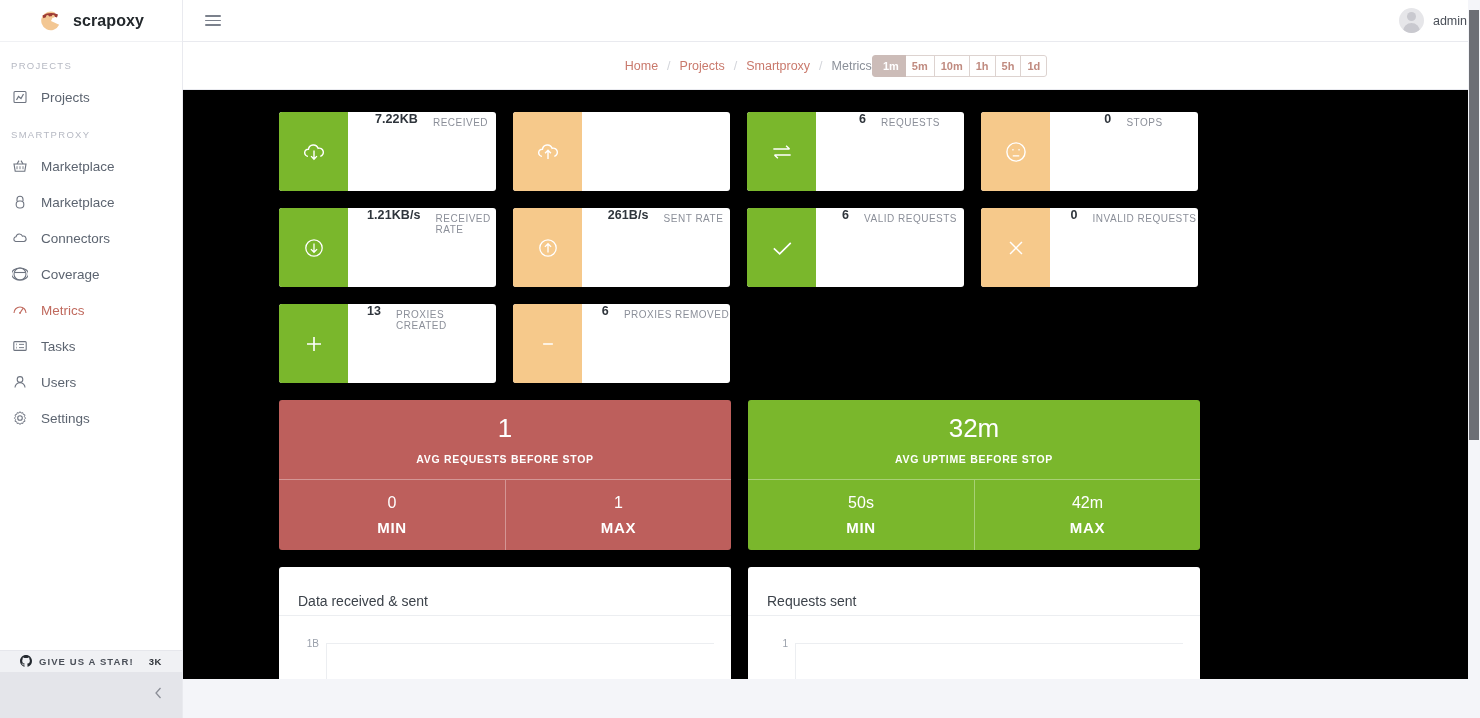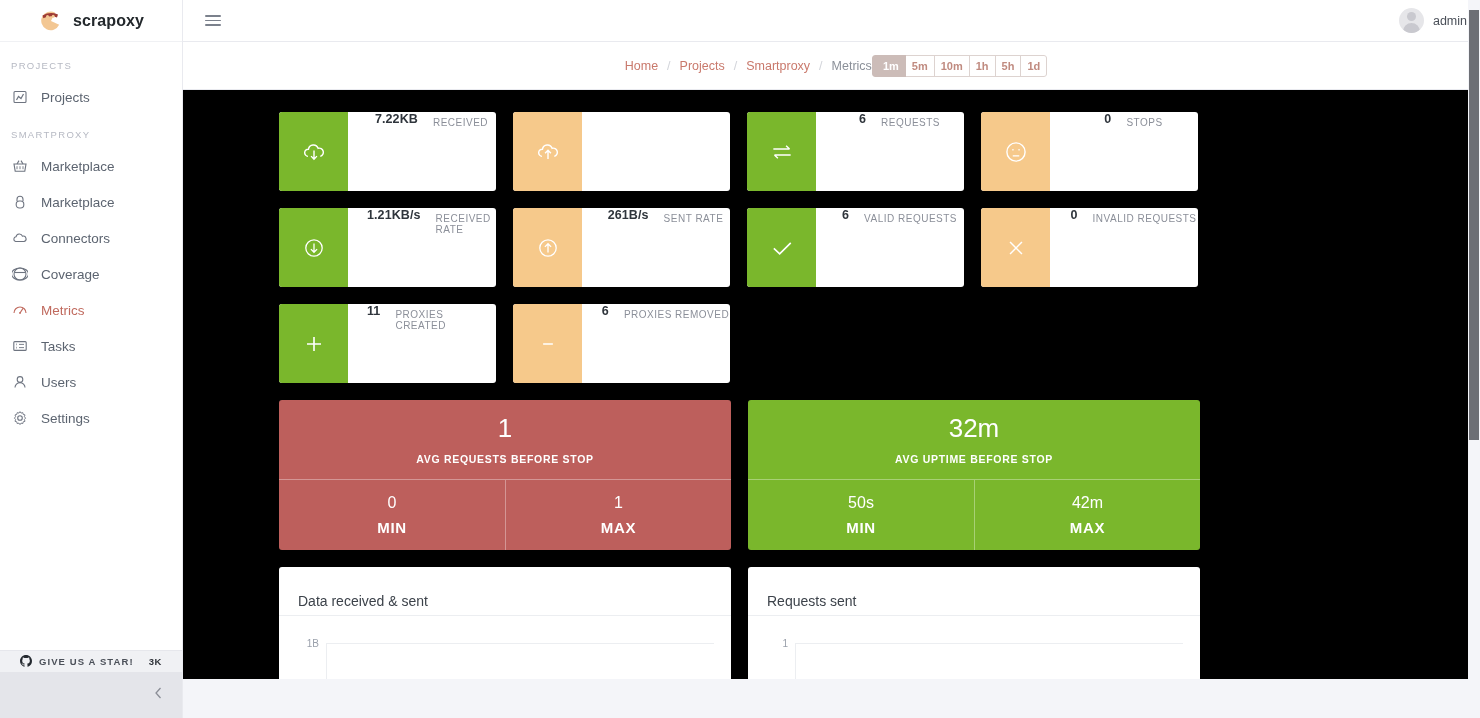--- a/index.html
+++ b/index.html
@@ -420,21 +420,21 @@
             </div>
           </div>
 
           <div class="card">
             <div class="card-ic green">
               <svg width="26" height="26" viewBox="0 0 24 24" fill="none" stroke="#fff" stroke-width="1.5">
                 <path d="M12 5.5 V18.5 M5.5 12 H18.5"></path>
               </svg>
             </div>
             <div class="card-body">
-              <span class="card-val">11</span>
+              <span class="card-val">13</span>
               <span class="card-lbl">PROXIES CREATED</span>
             </div>
           </div>
 
           <div class="card">
             <div class="card-ic orange">
               <svg width="26" height="26" viewBox="0 0 24 24" fill="none" stroke="#fff" stroke-width="1.5">
                 <path d="M7.5 12 H16.5"></path>
               </svg>
             </div>

